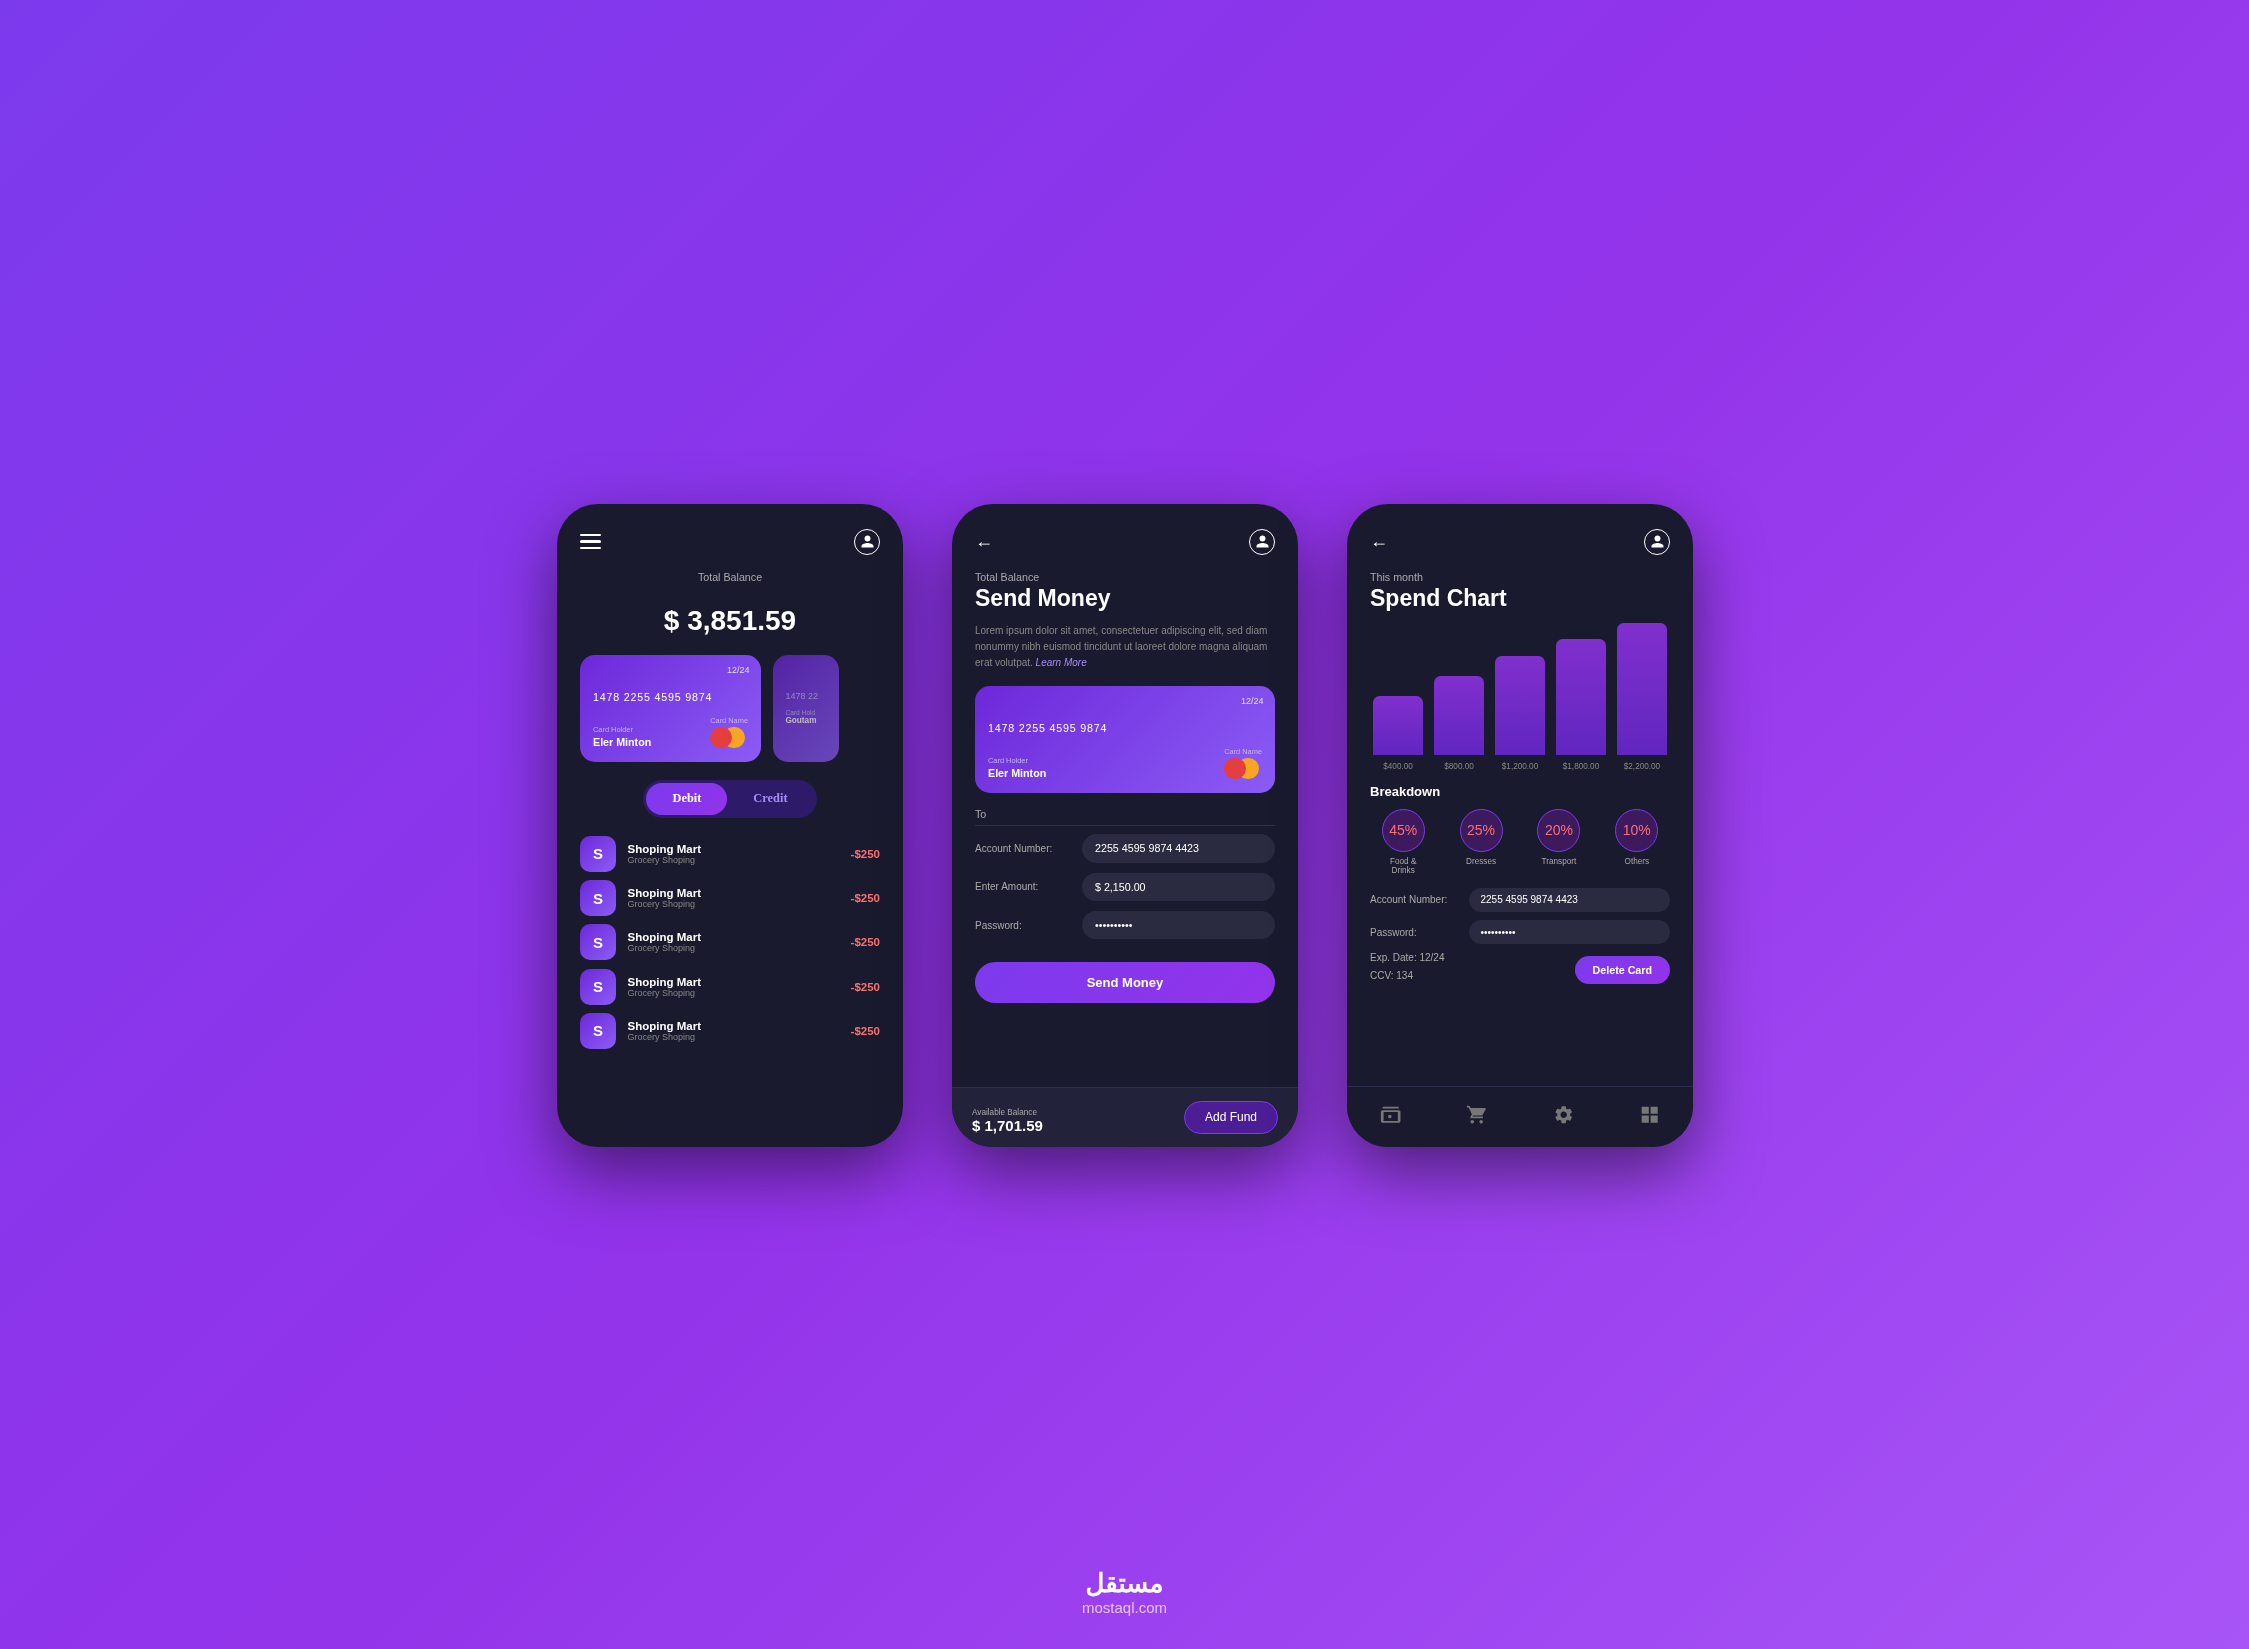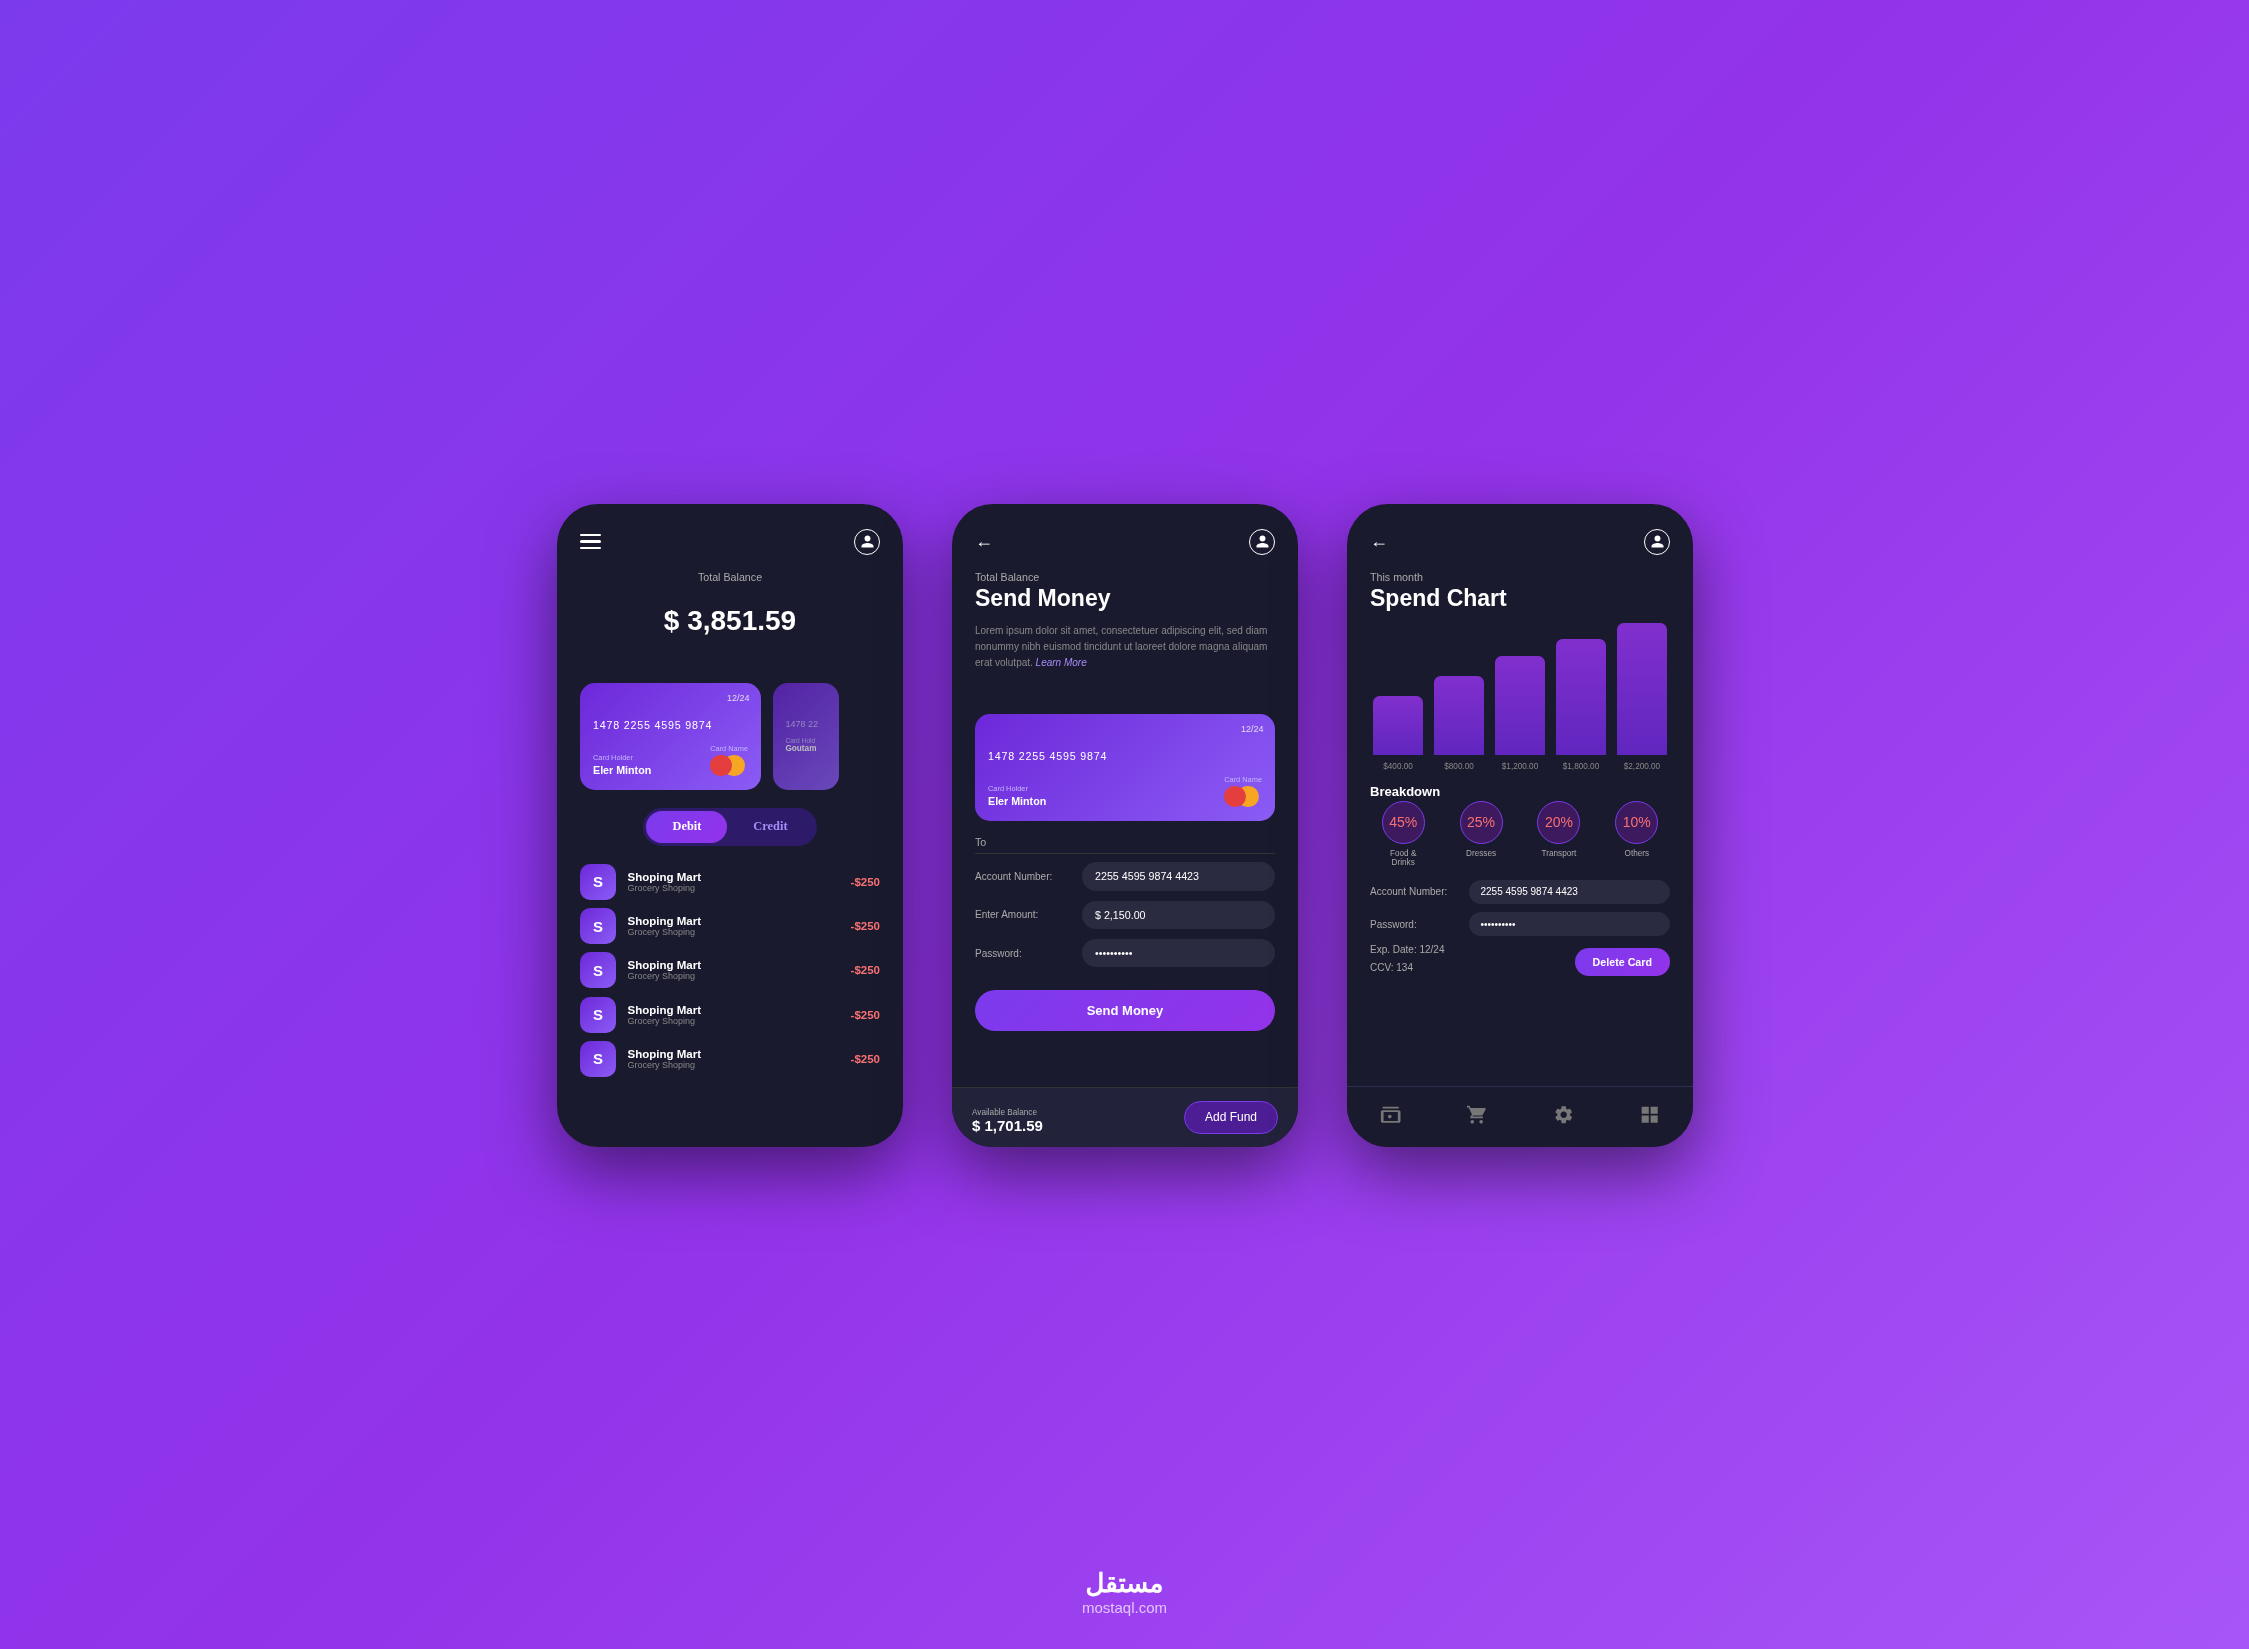--- a/index.html
+++ b/index.html
@@ -99,21 +99,20 @@
       overflow: hidden;
     }
     .credit-card {
       min-width: 181px;
       height: 107px;
       background: linear-gradient(135deg, #6d28d9, #8b5cf6);
       border-radius: 15px;
       padding: 13px;
       position: relative;
       flex-shrink: 0;
-      margin-top: 28px;
     }
     .credit-card.small {
       min-width: 66px;
       opacity: 0.7;
       flex-shrink: 0;
     }
     .card-expiry {
       position: absolute;
       top: 10px;
       right: 11.5px;
@@ -356,21 +355,21 @@
       text-align: center;
       color: #888;
       font-size: 8.2px;
     }
 
     
     .breakdown-title {
       color: #fff;
       font-size: 13px;
       font-weight: 700;
-      margin-bottom: 2px;
+      margin-bottom: 10px;
     }
     .breakdown-circles {
       display: flex;
       gap: 11.5px;
       margin-bottom: 13px;
     }
     .breakdown-item {
       flex: 1;
       display: flex;
       flex-direction: column;

